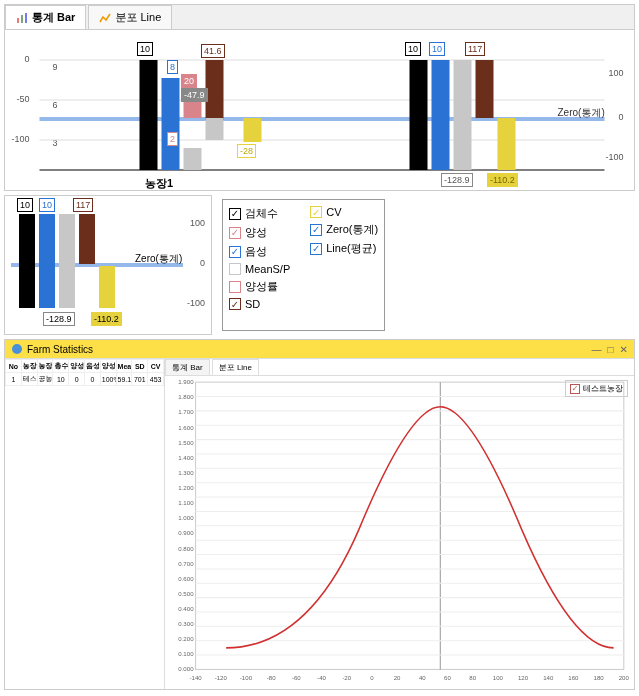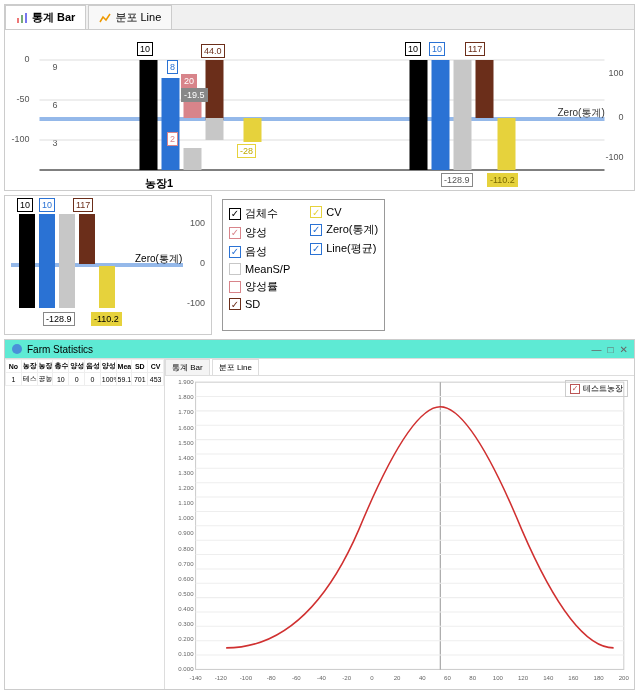--- a/index.html
+++ b/index.html
@@ -10,21 +10,21 @@
   .tab.active { background: #fff; font-weight: bold; }
   .icon-bar { display:inline-block; width:12px; height:12px; }
   .chart-area { position: relative; height: 160px; background: #fff; }
   .axis-text { font-size: 9px; fill: #555; }
   .val-label { font-size: 9px; border: 1px solid; padding: 0 2px; background: #fff; display:inline-block; line-height:12px; }
   .legend-box { display: flex; border: 1px solid #999; margin: 4px; padding: 6px; gap: 20px; }
   .legend-col { display: flex; flex-direction: column; gap: 4px; }
   .legend-item { display: flex; align-items: center; gap: 4px; font-size: 11px; }
   .legend-swatch { width: 12px; height: 12px; border: 1px solid; display:flex; align-items:center; justify-content:center; font-size:10px; }
   .lower-panel { border: 1px solid #ccc; margin: 4px; }
-  .titlebar { display:flex; align-items:flex-end; padding:3px 6px; font-size:10px; border-bottom:1px solid #ddd; background:#5eead4; }
+  .titlebar { display:flex; align-items:flex-end; padding:3px 6px; font-size:10px; border-bottom:1px solid #ddd; background:#fde047; }
   .titlebar .wbtns { margin-left:auto; display:flex; gap:6px; font-size:10px; color:#666; }
   .lower-content { display:flex; height: 330px; }
   .lower-left { width: 160px; border-right:1px solid #ddd; overflow:hidden; }
   .data-table { width:100%; border-collapse:collapse; font-size:7px; table-layout:fixed; }
   .data-table th, .data-table td { border:1px solid #eee; padding:1px; text-align:center; overflow:hidden; white-space:nowrap; }
   .lower-right { flex:1; display:flex; flex-direction:column; }
   .mini-tabs { display:flex; border-bottom:1px solid #ddd; font-size:8px; }
   .mini-tab { padding:2px 6px; border:1px solid #ddd; border-bottom:none; margin-right:2px; background:#f4f4f4; }
   .mini-tab.active { background:#fff; }
   .line-chart { flex:1; position:relative; }
@@ -88,23 +88,23 @@
      <rect x="422" y="30" width="18" height="110" fill="#2a72d4"></rect>
      <rect x="444" y="30" width="18" height="110" fill="#c7c7c7"></rect>
      <rect x="466" y="30" width="18" height="58" fill="#6b2e1a"></rect>
      <rect x="488" y="88" width="18" height="52" fill="#e6d23c"></rect>
    </svg>
 
    
    <span class="val-label" style="position:absolute;left:132px;top:12px;border-color:#000">10</span>
    <span class="val-label" style="position:absolute;left:162px;top:30px;border-color:#2a72d4;color:#2a72d4">8</span>
    <span class="val-label" style="position:absolute;left:162px;top:102px;border-color:#d8848a;color:#d8848a">2</span>
-   <span class="val-label" style="position:absolute;left:176px;top:58px;border-color:#888;background:#888;color:#fff">-19.5</span>
+   <span class="val-label" style="position:absolute;left:176px;top:58px;border-color:#888;background:#888;color:#fff">-47.9</span>
    <span class="val-label" style="position:absolute;left:176px;top:44px;border-color:#d8848a;background:#d8848a;color:#fff">20</span>
-   <span class="val-label" style="position:absolute;left:196px;top:14px;border-color:#6b2e1a;color:#6b2e1a">44.0</span>
+   <span class="val-label" style="position:absolute;left:196px;top:14px;border-color:#6b2e1a;color:#6b2e1a">41.6</span>
    <span class="val-label" style="position:absolute;left:232px;top:114px;border-color:#e6d23c;color:#bfa900">-28</span>
 
    <span class="val-label" style="position:absolute;left:400px;top:12px;border-color:#000">10</span>
    <span class="val-label" style="position:absolute;left:424px;top:12px;border-color:#2a72d4;color:#2a72d4">10</span>
    <span class="val-label" style="position:absolute;left:460px;top:12px;border-color:#6b2e1a;color:#6b2e1a">117</span>
    <span class="val-label" style="position:absolute;left:436px;top:143px;border-color:#888;color:#555">-128.9</span>
    <span class="val-label" style="position:absolute;left:482px;top:143px;border-color:#e6d23c;background:#e6d23c;color:#7a6900">-110.2</span>
 
    <div style="position:absolute;left:140px;top:146px;font-weight:bold">농장1</div>
   </div>

